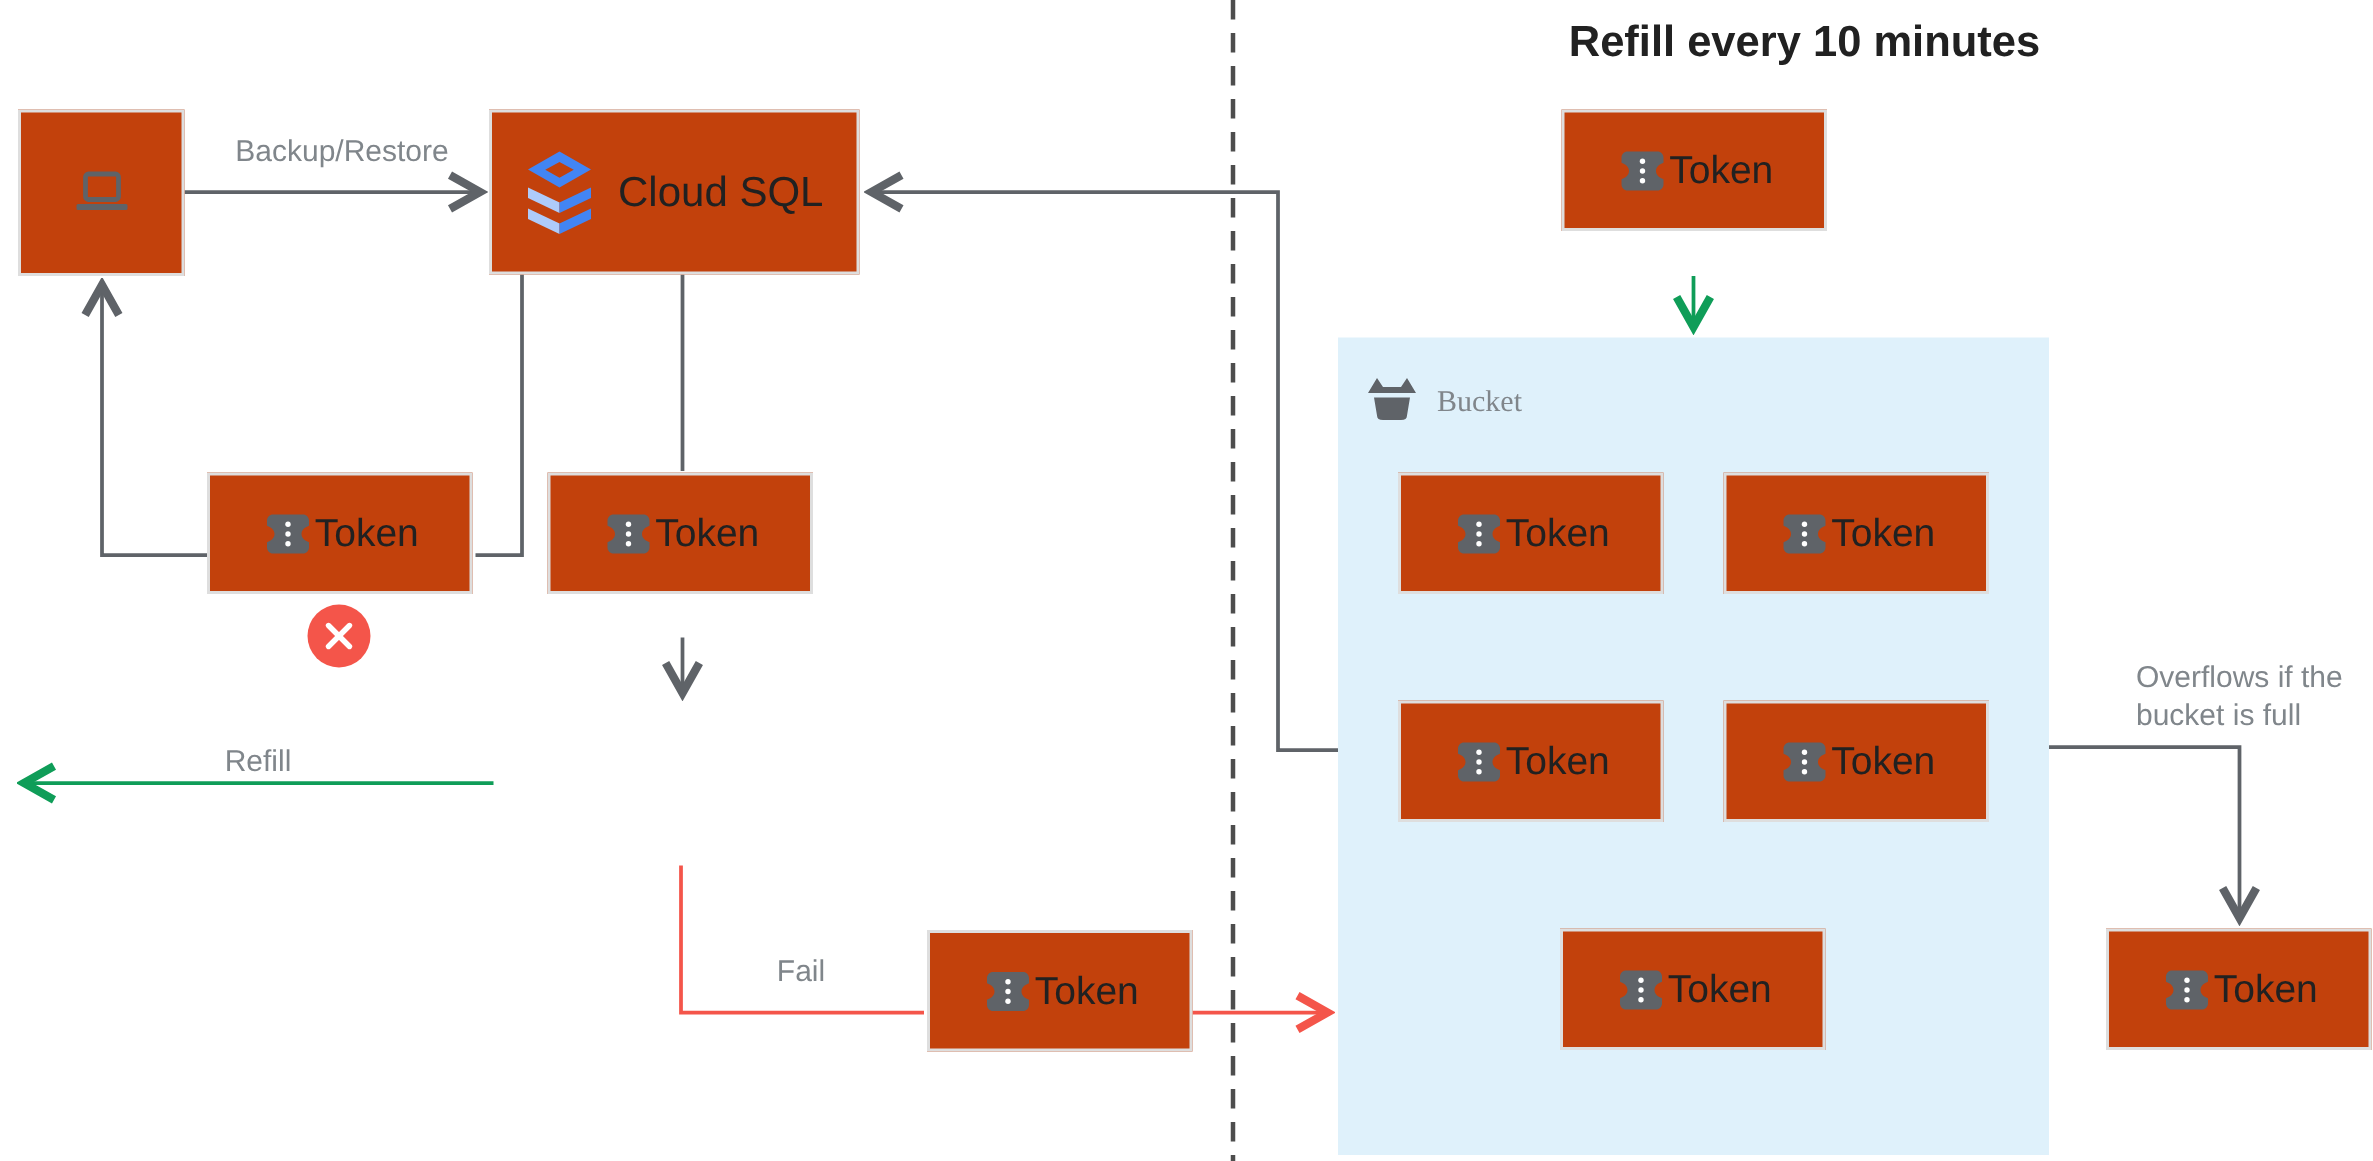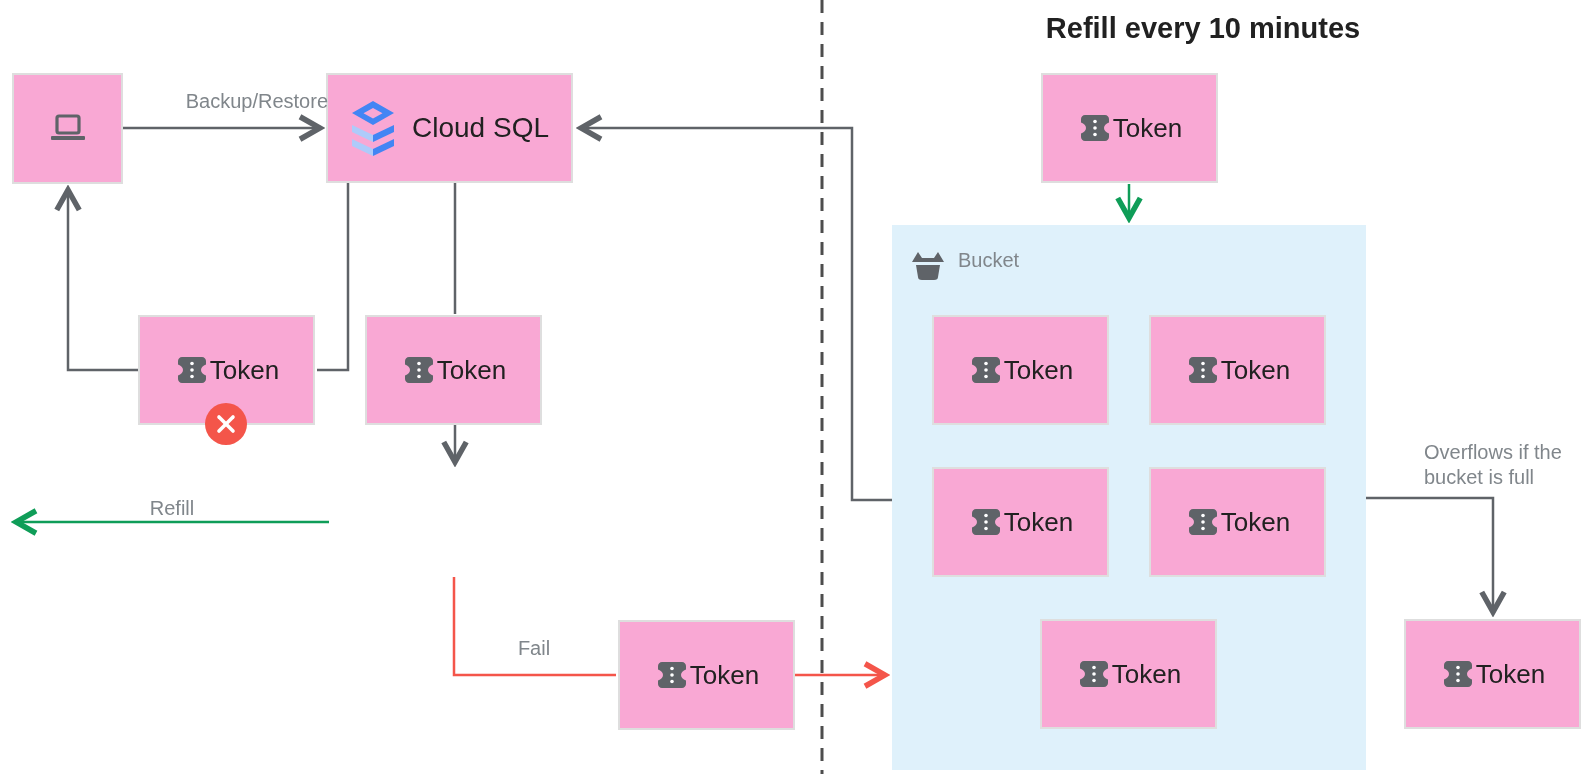--- a/index.html
+++ b/index.html
@@ -6,39 +6,39 @@
   .canvas{
     position:relative;width:1582px;height:774px;background:#fff;overflow:hidden;
     font-family:"Liberation Sans", sans-serif;
   }
   .bucket-area{
     position:absolute;left:892px;top:225px;width:474px;height:545px;
     background:var(--bucket-fill,#dff1fb);
   }
   svg.wires{position:absolute;left:0;top:0;z-index:2;}
   .box{
-    position:absolute;background:#f9a8d4;border:2px solid var(--box-border,#dedede);
+    position:absolute;background:#c2410c;border:2px solid var(--box-border,#dedede);
     box-sizing:border-box;display:flex;align-items:center;justify-content:center;z-index:3;
   }
-  .token{width:177px;height:110px;}
+  .token{width:177px;height:81px;}
   .token-label{font-size:26px;color:var(--text-dark,#212121);}
   .laptop-box{left:12px;top:73px;width:111px;height:111px;}
   .cloudsql-box{left:326px;top:73px;width:247px;height:110px;gap:16px;}
   .cloudsql-label{font-size:28px;color:var(--text-dark,#212121);}
   .backup-box{left:329px;top:468px;width:249px;height:109px;gap:16px;}
   .backup-label{font-size:26px;line-height:28px;color:var(--text-dark,#212121);text-align:left;}
   .edge-label{
     position:absolute;font-size:20px;color:var(--text-gray,#80868b);z-index:3;
   }
   .title{
     position:absolute;left:1028px;top:12px;width:350px;text-align:center;
     font-size:29px;font-weight:700;color:var(--text-dark,#212121);z-index:3;
   }
   .bucket-tag{
-    position:absolute;left:910px;top:249px;display:flex;align-items:flex-start;gap:12px;z-index:3;
+    position:absolute;left:910px;top:249px;display:flex;align-items:flex-end;gap:12px;z-index:3;font-family:Liberation Serif, serif;
   }
   .bucket-tag span{font-size:20px;color:var(--text-gray,#80868b);}
   .badge{
     position:absolute;left:205px;top:403px;width:42px;height:42px;border-radius:50%;
     background:var(--red,#f4554a);z-index:4;display:flex;align-items:center;justify-content:center;
   }
 </style>
 </head>
 <body>
 
@@ -198,21 +198,21 @@
   <div class="box token" style="left:1404px;top:619px">
     <svg width="36" height="28" viewBox="0 0 36 28">
       <path d="M8,1 H28 C30.2,1 32,2.8 32,5 V8.5 C29,9.5 27,11.5 27,14 C27,16.5 29,18.5 32,19.5 V23 C32,25.2 30.2,27 28,27 H8 C5.8,27 4,25.2 4,23 V19.5 C7,18.5 9,16.5 9,14 C9,11.5 7,9.5 4,8.5 V5 C4,2.8 5.8,1 8,1 Z" style="fill:var(--icon-gray,#5f6368)"></path>
       <circle cx="18" cy="7.5" r="1.8" fill="#fff"></circle>
         <circle cx="18" cy="14" r="1.8" fill="#fff"></circle>
         <circle cx="18" cy="20.5" r="1.8" fill="#fff"></circle>
     </svg>
     <span class="token-label">Token</span>
   </div>
 
-  <div class="edge-label" style="left:128px;top:90px;width:200px;text-align:right">Backup/Restore</div>
+  <div class="edge-label" style="left:128px;top:90px;width:200px;text-align:center">Backup/Restore</div>
   <div class="edge-label" style="left:92px;top:497px;width:160px;text-align:center">Refill</div>
   <div class="edge-label" style="left:484px;top:637px;width:100px;text-align:center">Fail</div>
   <div class="edge-label" style="left:1424px;top:440px;width:160px;line-height:25px">
     <div>Overflows if the</div>
     <div>bucket is full</div>
   </div>
 
 </div>
 
 </body></html>

